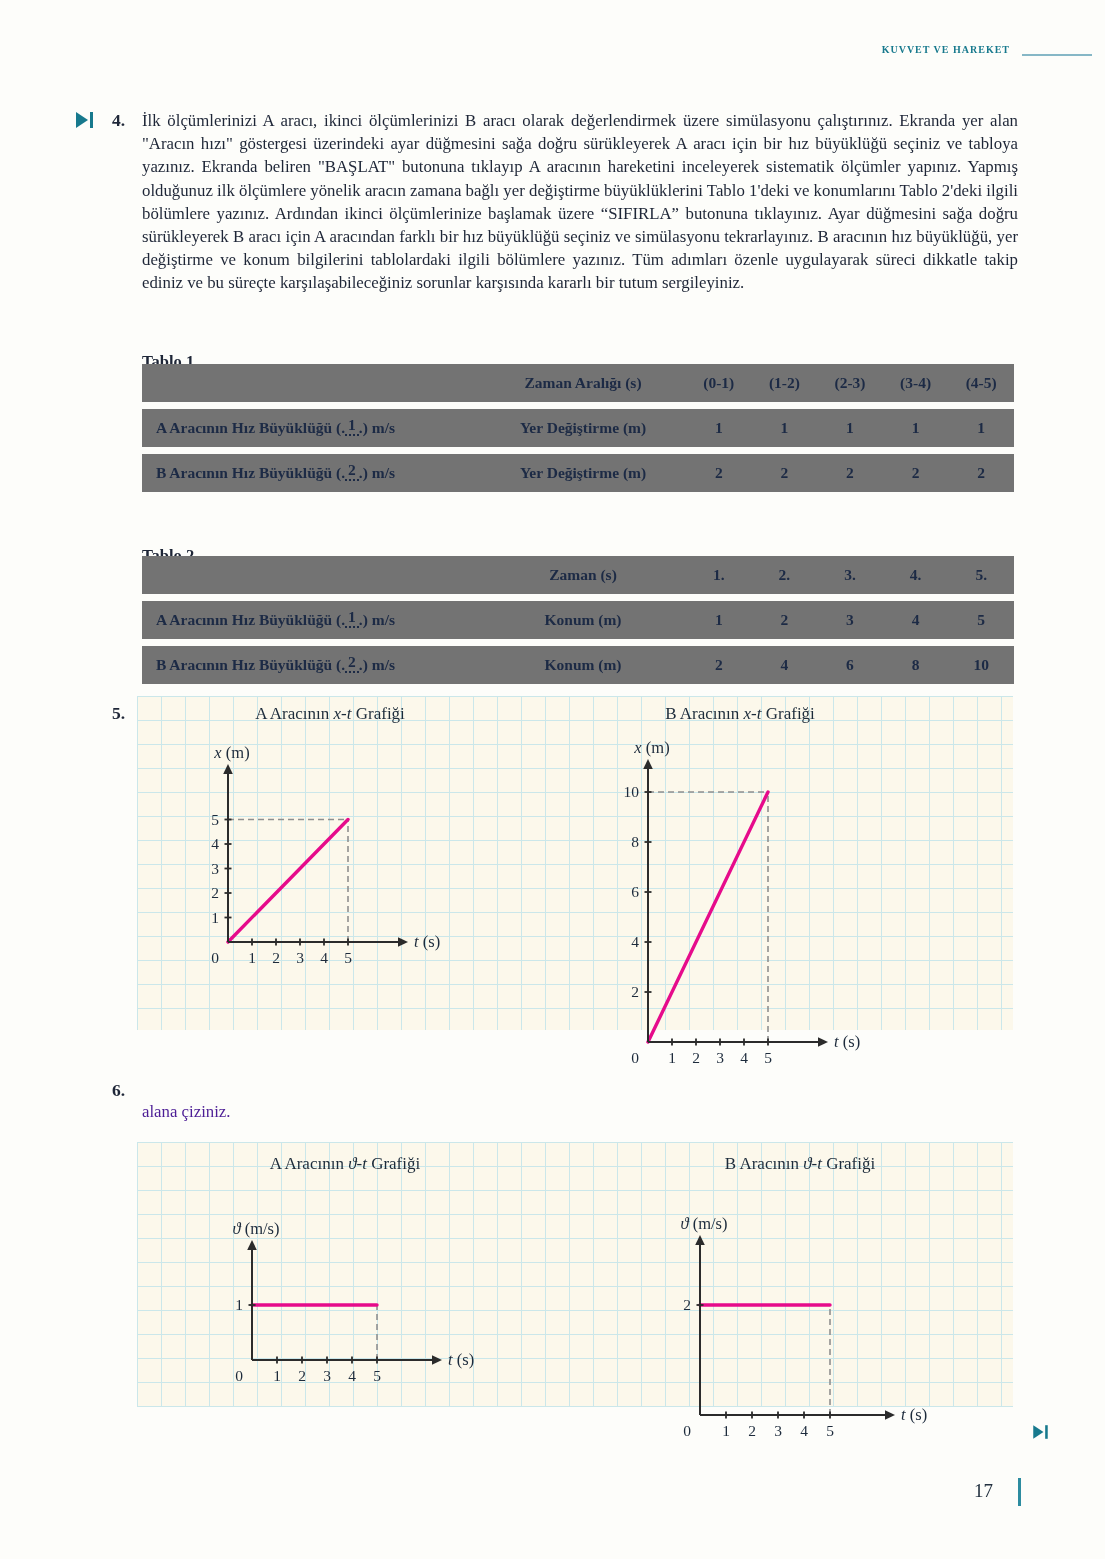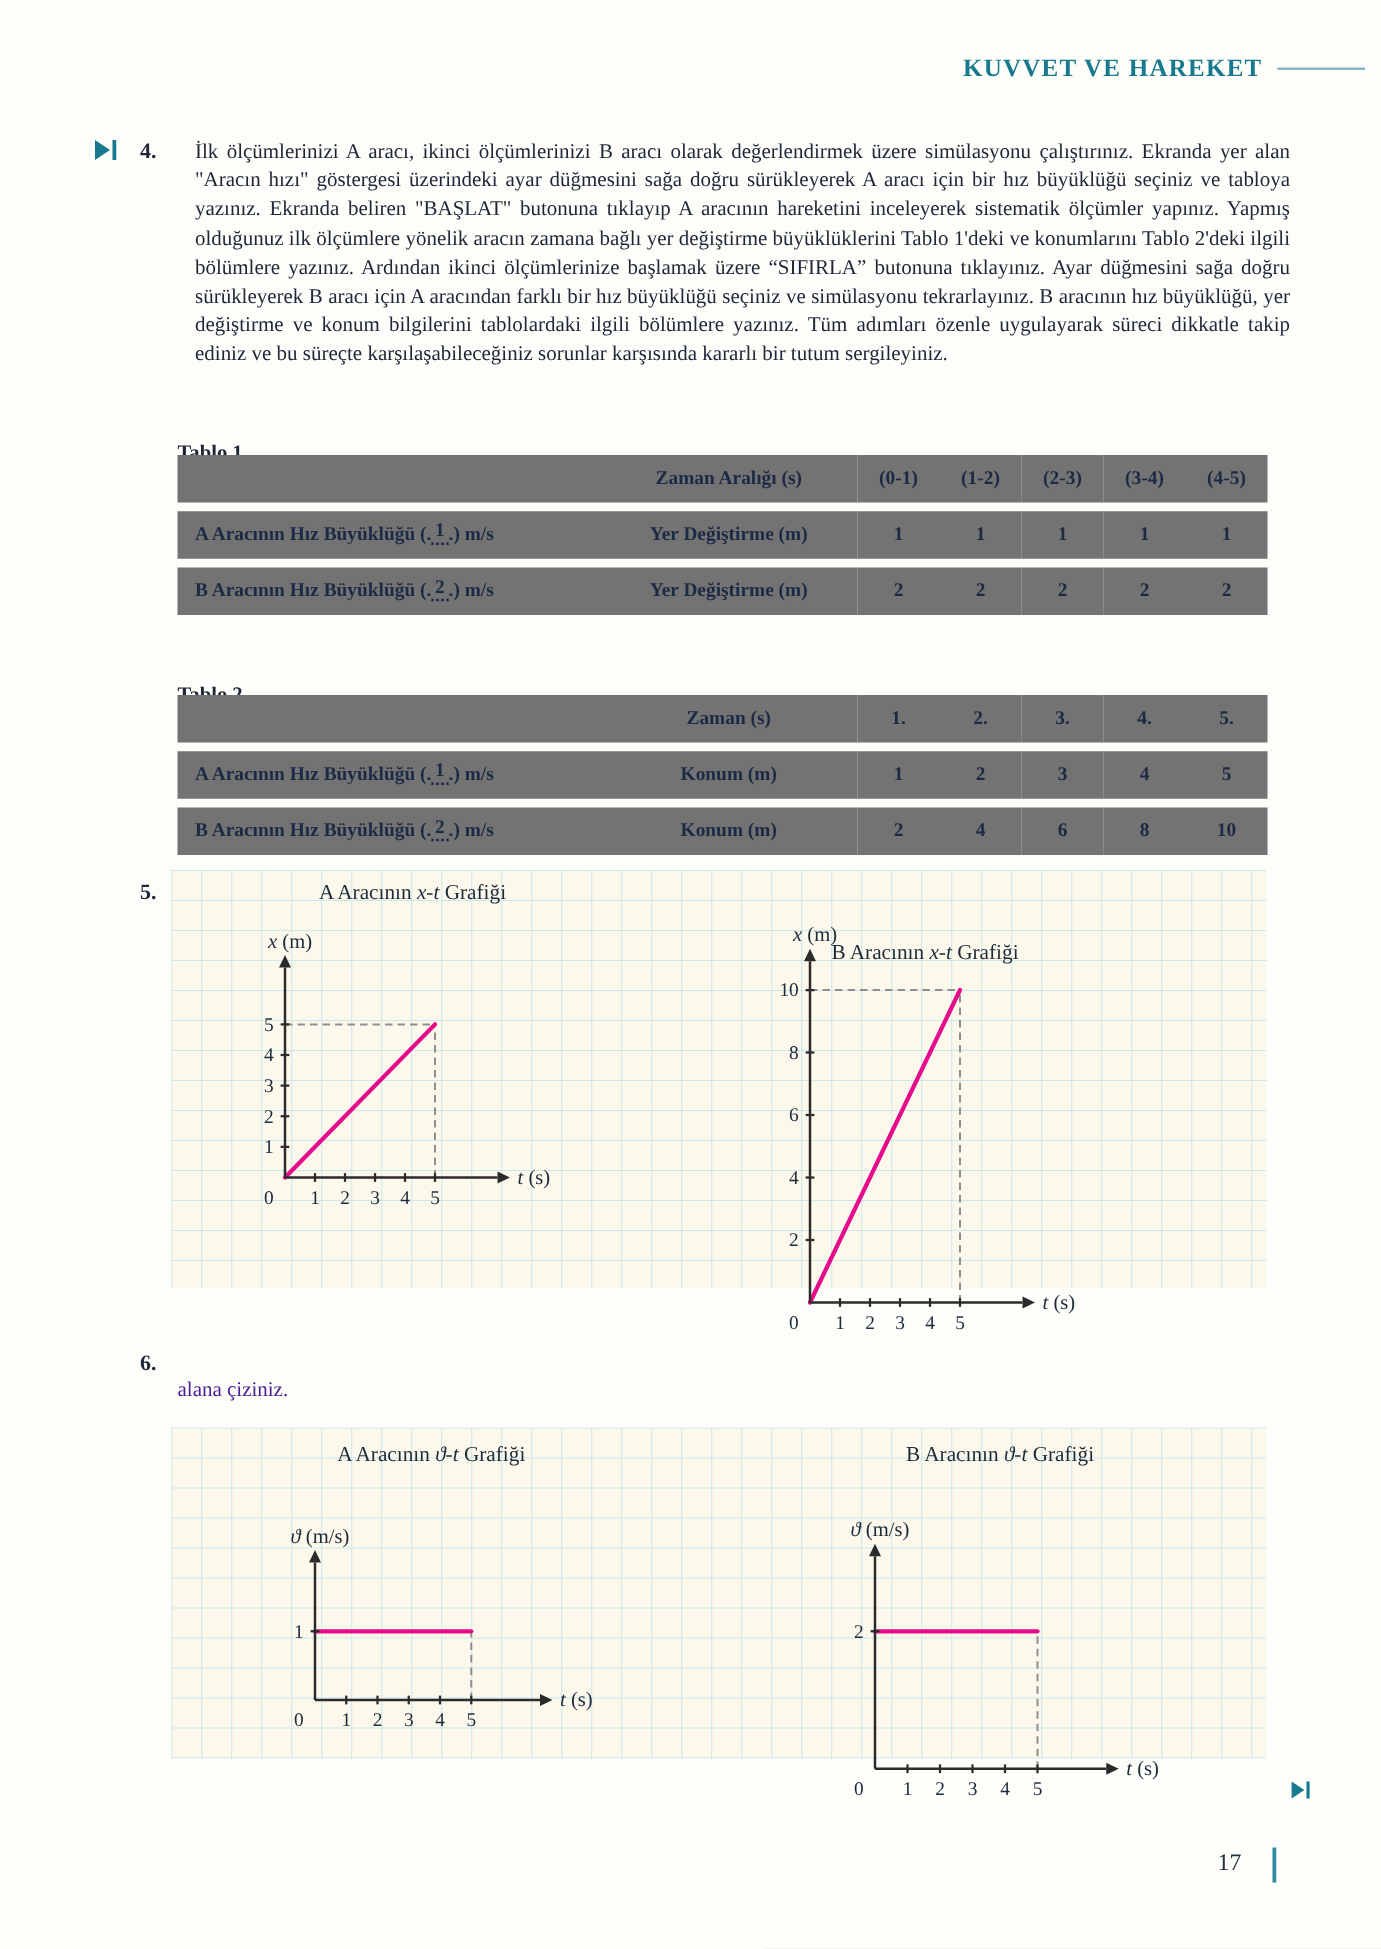--- a/index.html
+++ b/index.html
@@ -5,38 +5,38 @@
   * { margin:0; padding:0; box-sizing:border-box; }
   html,body { background:#e9e9e9; }
   .page {
     position:relative; width:1105px; height:1559px; margin:0 auto;
     background:#fdfdfa; overflow:hidden;
     font-family:"Liberation Serif","DejaVu Serif",serif; color:#1e2637;
   }
   
   .chapter-header {
     position:absolute; top:44px; right:95px;
-    font-size:20px; font-weight:bold; letter-spacing:1px; color:#17798d;
+    font-size:10px; font-weight:bold; letter-spacing:1px; color:#17798d;
   }
   .header-rule { position:absolute; top:54px; left:1022px; width:70px; height:2px; background:#86b7c6; }
 
   
   .play-icon { position:absolute; display:flex; align-items:center; }
   .play-icon .tri { width:0; height:0; border-left:12px solid #17798d; border-top:8px solid transparent; border-bottom:8px solid transparent; }
   .play-icon .bar { width:3px; height:16px; background:#17798d; margin-left:2px; }
   #marker-top { left:76px; top:112px; }
   #marker-bottom { left:1032px; top:1424px; transform:scale(0.85); }
 
   .item-num { position:absolute; font-weight:bold; font-size:17.5px; color:#1e2637; }
   #num4 { left:112px; top:110px; }
   #num5 { left:112px; top:703px; }
   #num6 { left:112px; top:1080px; }
 
   .q-text {
-    position:absolute; left:156px; top:109px; width:876px;
+    position:absolute; left:142px; top:109px; width:876px;
     font-size:16.8px; line-height:23.2px; text-align:justify; color:#1e2637;
   }
   .small-text { position:absolute; left:142px; top:1102px; font-size:16.8px; color:#4c1d95; }
 
   
   .table-label { position:absolute; left:142px; font-weight:bold; font-size:16.5px;margin-top:16px; }
   #lbl-t1 { top:336px; }
   #lbl-t2 { top:530px; }
   .ptable { position:absolute; left:142px; width:872px; display:flex; flex-direction:column; gap:7px; }
   #tablo1 { top:364px; }
@@ -60,21 +60,21 @@
     background-size:24px 24px;
   }
   #panel1 { top:696px; height:334px; }
   #panel2 { top:1142px; height:265px; }
 
   .graph-title {
     position:absolute; top:8px; width:300px; text-align:center;
     font-size:17px; color:#1c2b3a;
   }
   #gt0 { left:43px; }
-  #gt1 { left:453px;margin-top:48px; }
+  #gt1 { left:453px; }
   #gt2 { left:58px; top:12px; }
   #gt3 { left:513px; top:12px; }
   .ivar { font-style:italic; }
 
   .chart-svg { position:absolute; top:0; }
   #svg0 { left:0; }  #svg1 { left:438px; }
   #svg2 { left:0; }  #svg3 { left:438px; }
   .chart-svg text { font-family:"Liberation Serif","DejaVu Serif",serif; }
   .tick-label { font-size:15.5px; fill:#1d2b3c; }
   .axis-label { font-size:16.5px; fill:#1d2b3c; }

